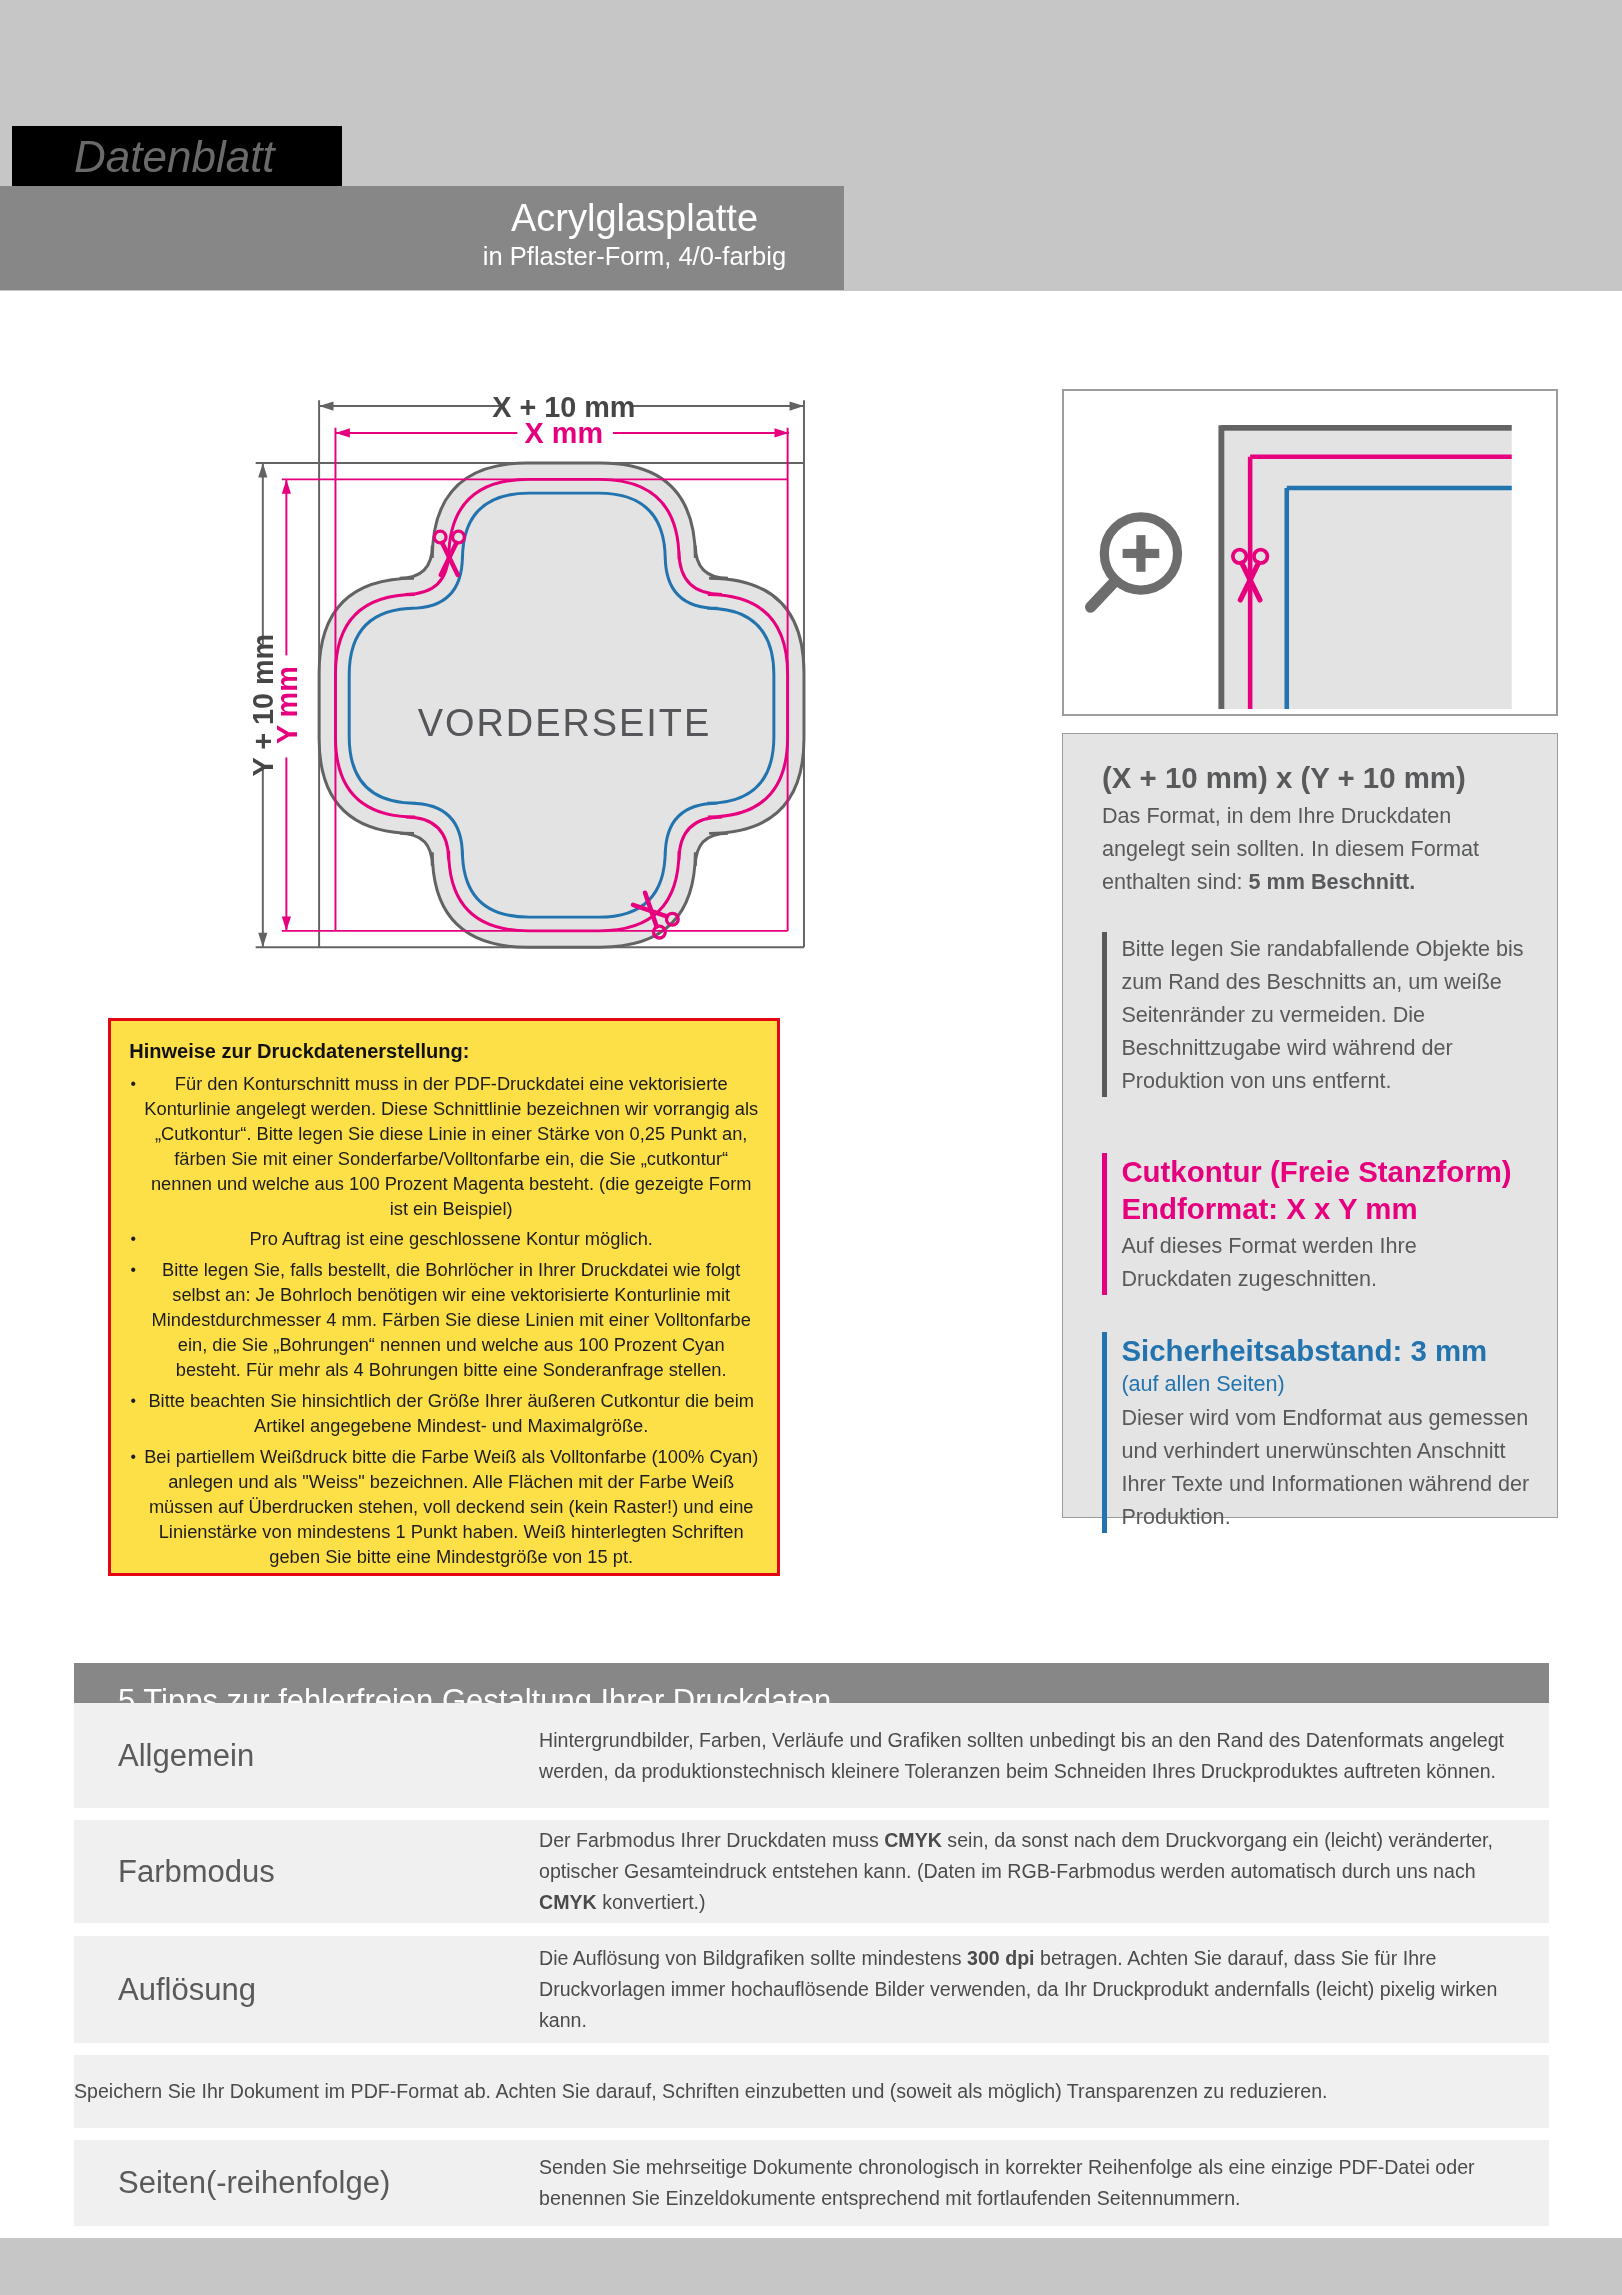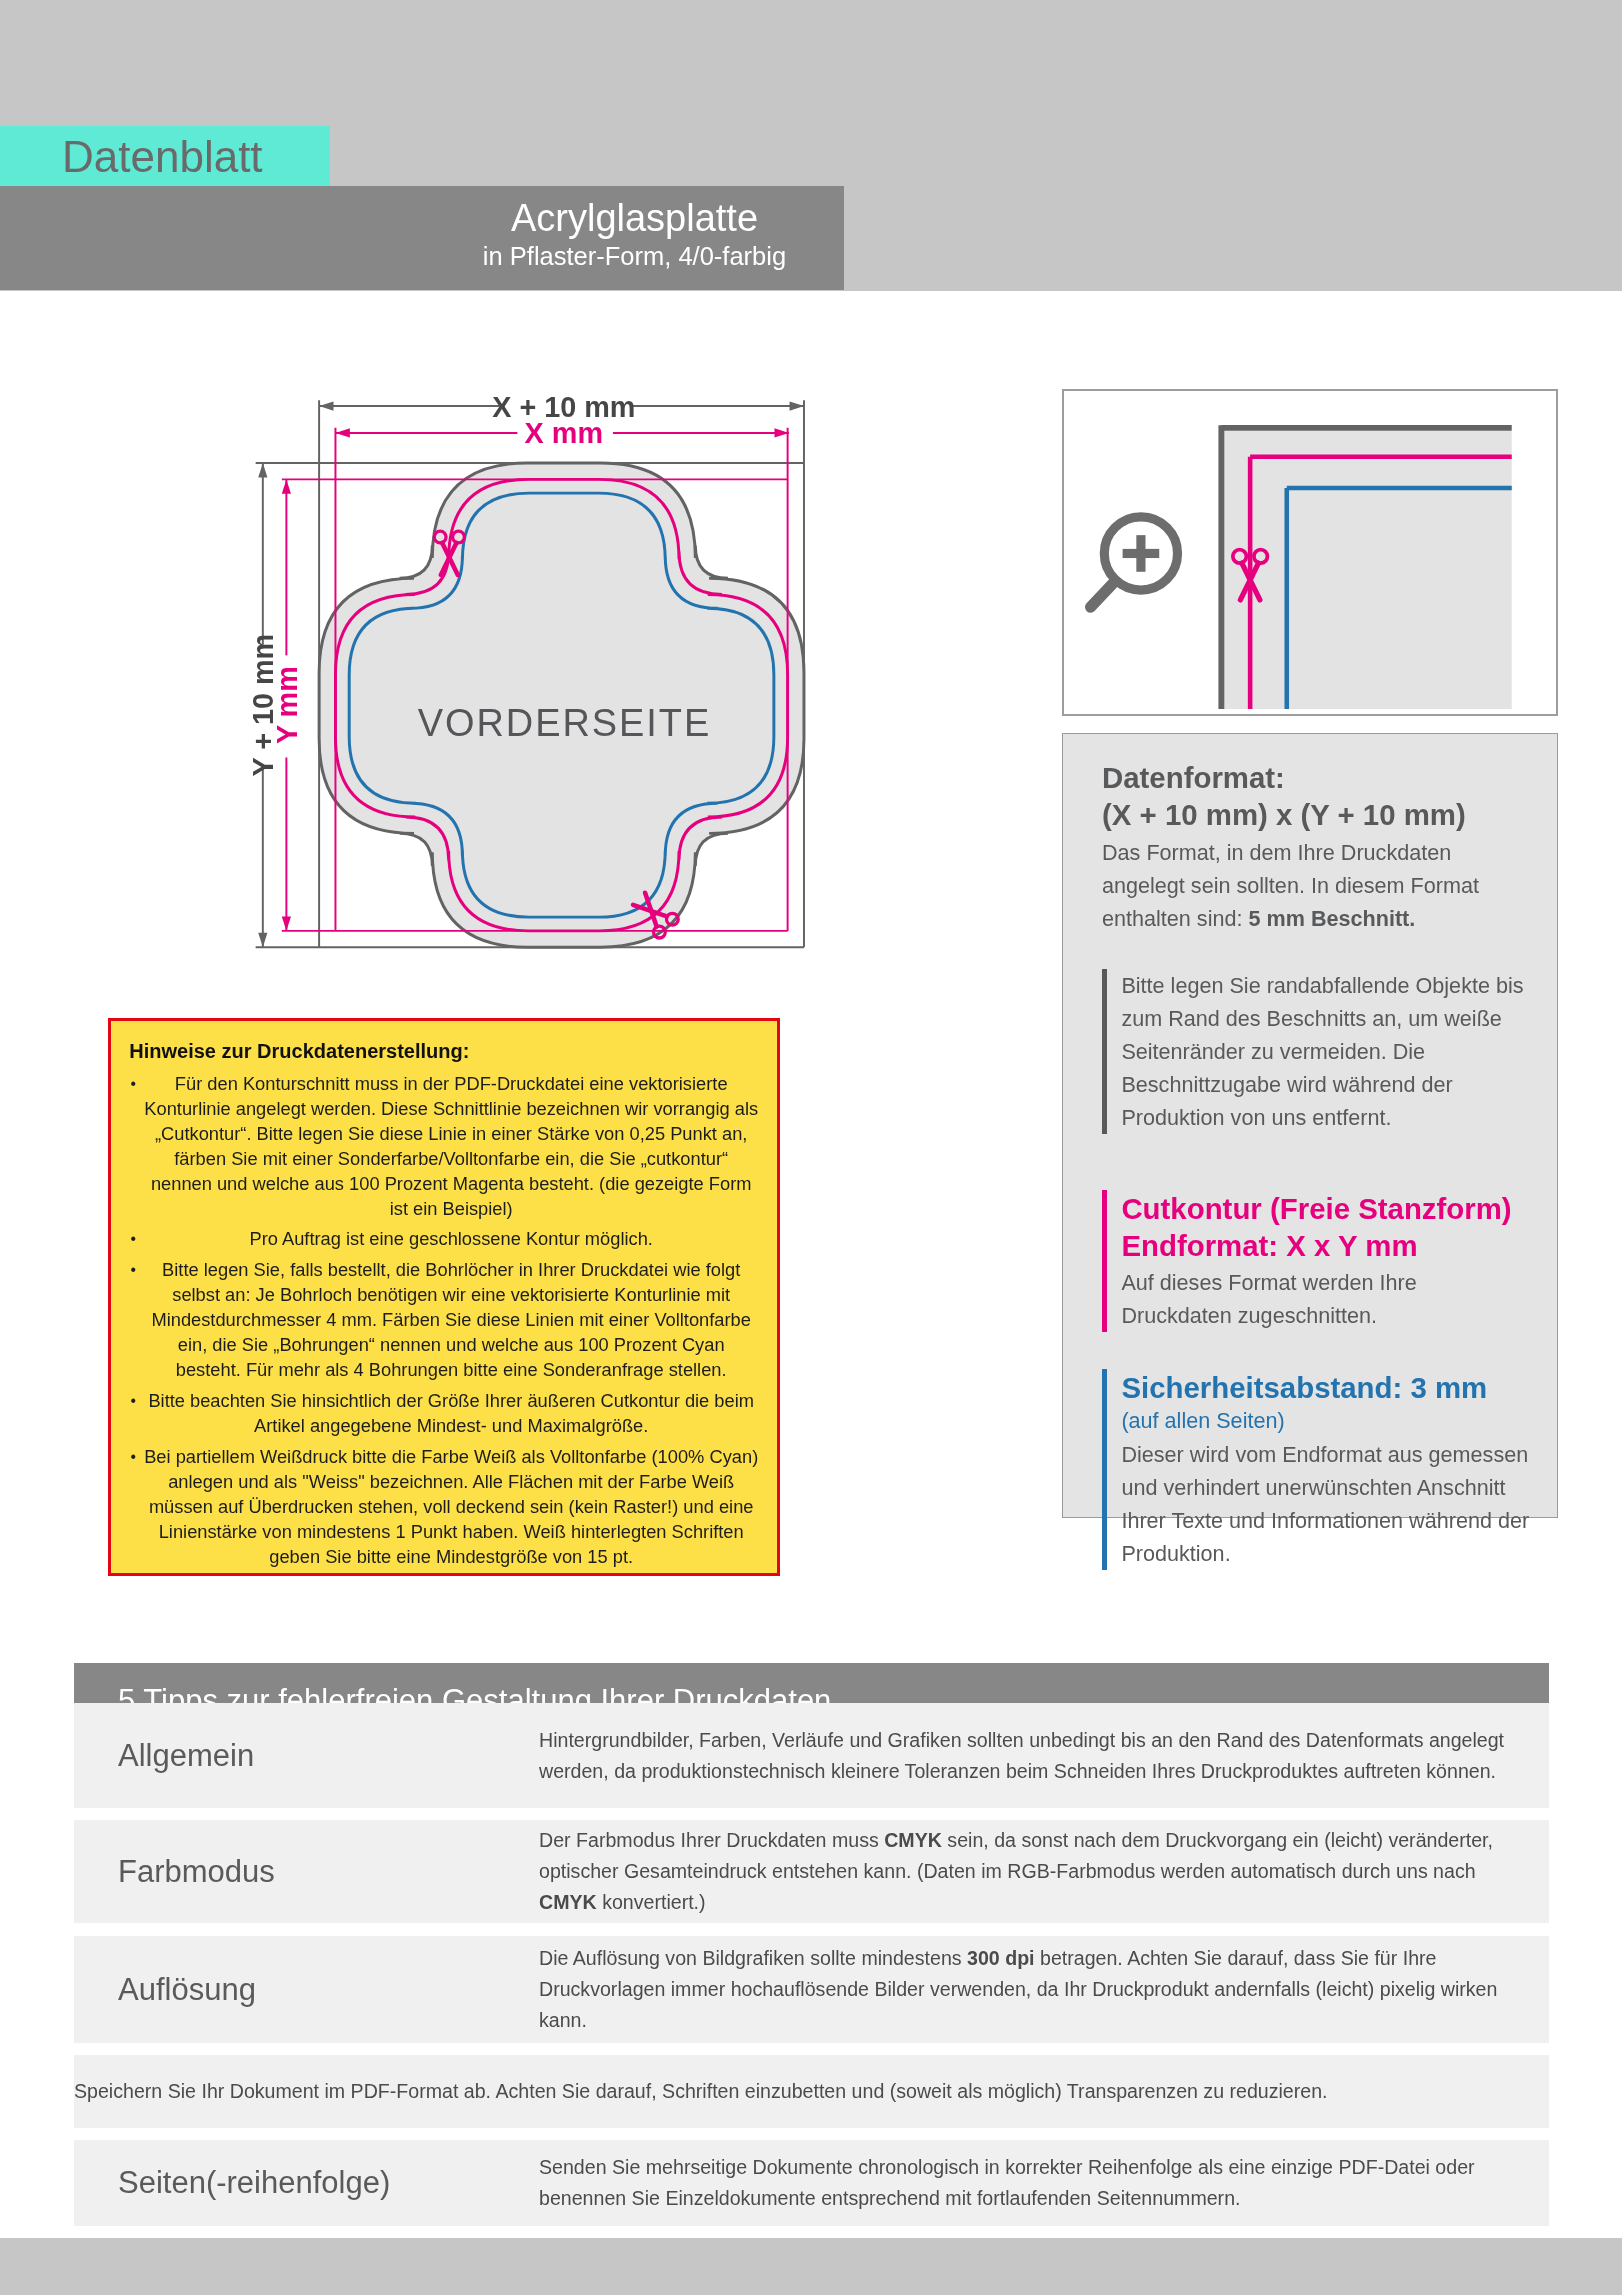--- a/index.html
+++ b/index.html
@@ -16,21 +16,21 @@
   }
   html,body{margin:0;padding:0;}
   body{
     width:1623px;height:2295px;position:relative;background:#ffffff;
     font-family:"Liberation Sans", sans-serif;color:#333;overflow:hidden;
   }
   .abs{position:absolute;}
 
   
   .header-band{left:0;top:0;width:1623px;height:291px;background:var(--band-gray);}
-  .eyebrow-box{left:0;top:126px;width:330px;height:60px;background:#5eead4;}
+  .eyebrow-box{left:12px;top:126px;width:330px;height:60px;background:#000000;font-style:italic;}
   .eyebrow-box span{display:block;padding-left:62px;line-height:62px;font-size:44px;color:#6a6a6a;}
   .title-band{left:0;top:186px;width:844px;height:104px;background:var(--dark-band);}
   .title-inner{position:absolute;left:425px;top:0;width:419px;height:100%;text-align:center;color:#fff;}
   .title-inner .t1{display:block;font-size:38px;line-height:42px;margin-top:10.5px;}
   .title-inner .t2{display:block;font-size:25.5px;line-height:34px;}
 
   
   .diagram-svg{left:236px;top:376px;width:602px;height:602px;}
   .dim-label{font-family:"Liberation Sans",sans-serif;font-size:44px;font-weight:bold;}
   .dim-label.dark{fill:#464646;}
@@ -166,21 +166,20 @@
           <circle cx="-14" cy="-24" r="9" fill="none" stroke="#e6007e" stroke-width="5"></circle>
           <circle cx="14" cy="-24" r="9" fill="none" stroke="#e6007e" stroke-width="5"></circle>
           <line x1="-11" y1="-15" x2="13" y2="34" stroke="#e6007e" stroke-width="7" stroke-linecap="round"></line>
           <line x1="11" y1="-15" x2="-13" y2="34" stroke="#e6007e" stroke-width="7" stroke-linecap="round"></line>
         </g>
       </g>
   </svg>
 </div>
 
 <div class="abs info-panel">
-  <h2>Datenformat:</h2>
   <h2>(X + 10 mm) x (Y + 10 mm)</h2>
   <p><span>Das Format, in dem Ihre Druckdaten angelegt sein sollten. In diesem Format enthalten sind: </span><span class="b">5 mm Beschnitt.</span></p>
 
   <div class="blk">
     <p>Bitte legen Sie randabfallende Objekte bis zum Rand des Beschnitts an, um weiße Seitenränder zu vermeiden. Die Beschnittzugabe wird während der Produktion von uns entfernt.</p>
   </div>
 
   <div class="blk mag">
     <h2>Cutkontur (Freie Stanzform)</h2>
     <h2>Endformat: X x Y mm</h2>

